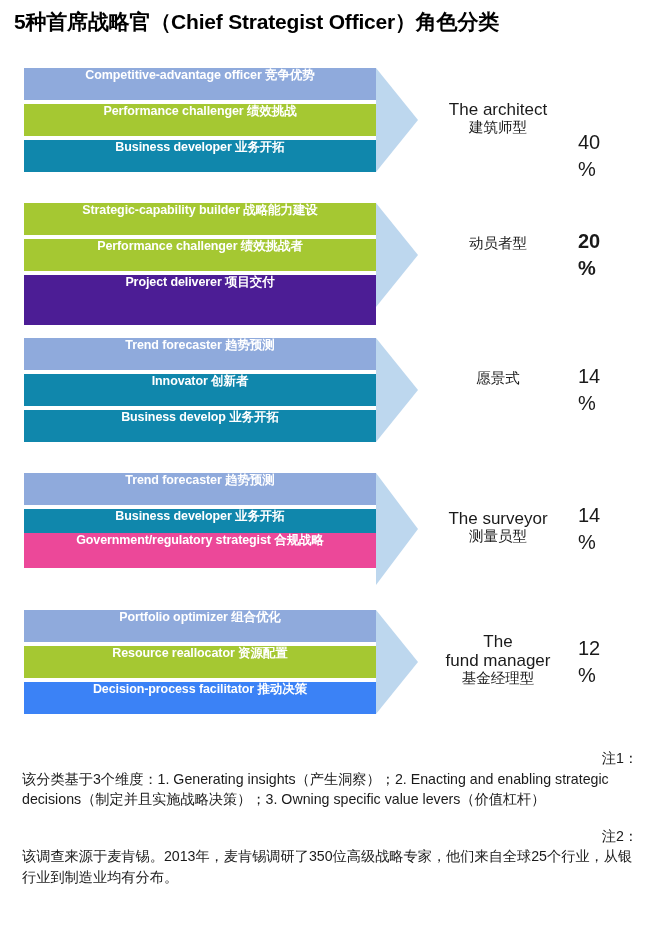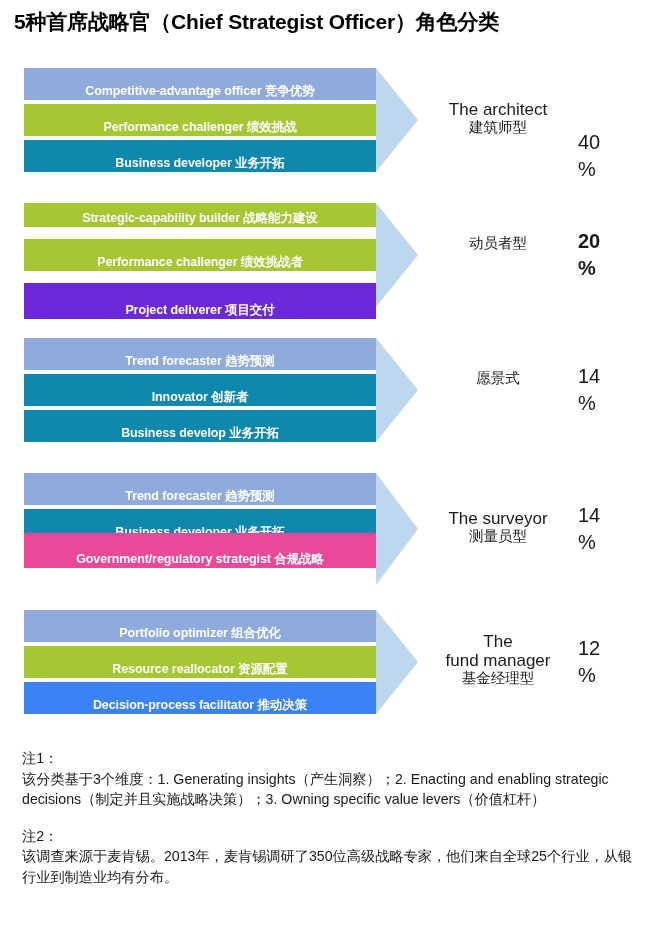--- a/index.html
+++ b/index.html
@@ -49,21 +49,21 @@
     top: 0;
     width: 352px;
   }
 
   .bar {
     position: absolute;
     left: 0;
     width: 352px;
     box-sizing: border-box;
     display: flex;
-    align-items: flex-end;
+    align-items: flex-start;
     justify-content: center;
     text-align: center;
     color: #ffffff;
     font-weight: bold;
     font-size: 12.5px;
     line-height: 1.25;
     padding: 0 4px;
     letter-spacing: -0.1px;
   }
 
@@ -105,21 +105,21 @@
   .notes {
     position: absolute;
     left: 22px;
     top: 748px;
     width: 616px;
     font-size: 14.2px;
     line-height: 1.45;
     color: #1a1a1a;
   }
   .note-block { margin-bottom: 16px; }
-  .note-head { display: block; }
+  .note-head { display: block; text-align: right; }
   .note-body { display: block; }
 </style>
 </head>
 <body>
 
 <div class="title">5种首席战略官（Chief Strategist Officer）角色分类</div>
 
 <div class="chart">
     <div class="group" style="top: 12px;">
       <div class="bars">
@@ -138,27 +138,27 @@
         <span class="en">The architect</span>
         <span class="cn">建筑师型</span>
       </div>
       <div class="pct" style="top: 25px; margin-top: 36px;">
         <span class="num">40</span>
         <span class="sign">%</span>
       </div>
     </div>
     <div class="group" style="top: 147px;">
       <div class="bars">
-        <div class="bar" style="top: 0px; height: 24px; background: rgb(165, 200, 50);">
+        <div class="bar" style="top: 0px; height: 32px; background: rgb(165, 200, 50);">
           <span>Strategic-capability builder 战略能力建设</span>
         </div>
         <div class="bar" style="top: 36px; height: 32px; background: rgb(165, 200, 50);">
           <span>Performance challenger 绩效挑战者</span>
         </div>
-        <div class="bar" style="top: 80px; height: 36px; background: #6d28d9;">
+        <div class="bar" style="top: 72px; height: 50px; background: #4c1d95;">
           <span>Project deliverer 项目交付</span>
         </div>
       </div>
       <div class="arrow" style="top: 0px; border-width: 52px 0px 52px 42px; border-left-color: rgb(189, 215, 238);"></div>
       <div class="label" style="top: 32px;">
         <span class="cn">动员者型</span>
       </div>
       <div class="pct" style="top: 25px; font-weight: bold;">
         <span class="num">20</span>
         <span class="sign">%</span>

